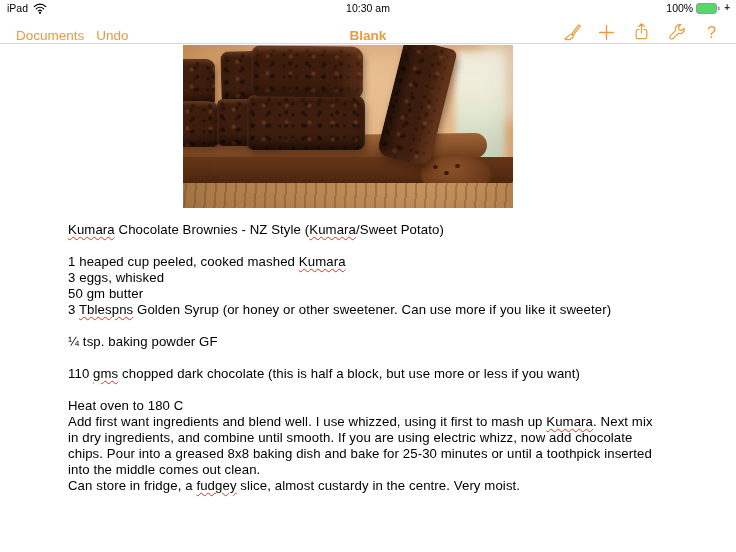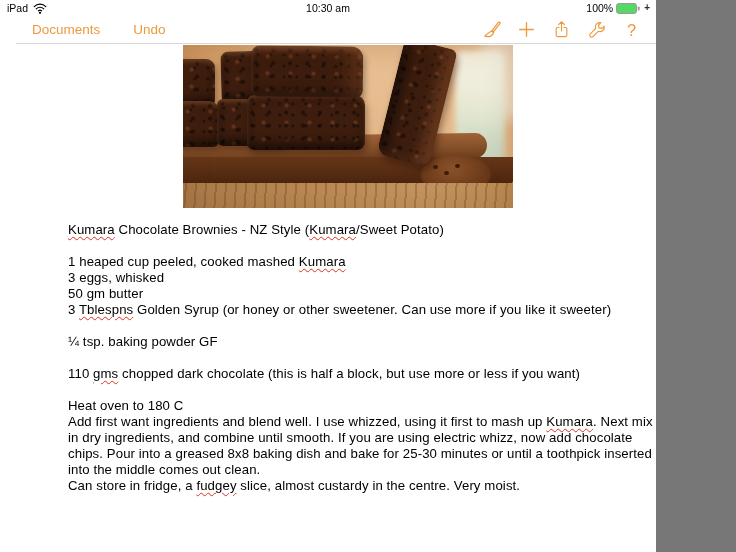--- a/index.html
+++ b/index.html
@@ -1,35 +1,35 @@
 <!DOCTYPE html>
 <html><head>
 <meta charset="utf-8">
 <style>
   html,body{margin:0;padding:0;background:#777;}
   *{box-sizing:border-box;}
   .screen{
-    position:relative;width:656px;height:552px;background:#fff;overflow:hidden;
+    position:relative;width:736px;height:552px;background:#fff;overflow:hidden;
     font-family:"Liberation Sans","DejaVu Sans",sans-serif;color:#111;
   }
   
   .statusbar{position:absolute;top:0;left:0;right:0;height:16px;font-size:10.5px;color:#000;}
   .sb-left{position:absolute;left:7px;top:2px;display:flex;align-items:center;gap:5px;}
   .sb-center{position:absolute;left:0;right:0;top:2px;text-align:center;font-weight:500;}
   .sb-right{position:absolute;right:6px;top:2px;display:flex;align-items:center;gap:3px;}
   .batt-wrap{display:flex;align-items:center;}
   .plus-glyph{font-size:10px;font-weight:700;color:#2e2e2e;margin-left:1px;line-height:10px;}
   
   .navbar{
-    position:absolute;top:16px;left:16px;right:0;height:28px;background:#fff;
-    border-bottom:1px solid #d8d8d8;display:flex;align-items:center;
+    position:absolute;top:16px;left:0;right:0;height:28px;background:#fff;
+    border-bottom:1px solid #d8d8d8;display:flex;align-items:flex-end;
     padding:0 14px 0 16px;
   }
   .nav-btn{background:none;border:none;padding:0;font-family:inherit;font-size:13.5px;color:#ec9a3c;cursor:pointer;}
-  .nav-btn + .nav-btn{margin-left:33px;}
+  .nav-btn + .nav-btn{margin-left:12px;}
   .nav-title{position:absolute;left:0;right:0;text-align:center;font-size:13.5px;font-weight:700;color:#ec9a3c;pointer-events:none;}
   .nav-icons{margin-left:auto;display:flex;align-items:center;gap:14px;position:relative;}
   .icon-btn{background:none;border:none;padding:0;width:21px;height:22px;display:flex;align-items:center;justify-content:center;cursor:pointer;color:#ec9a3c;}
   .icon-btn svg{display:block;}
   .help-glyph{font-size:16.5px;color:#ec9a3c;font-weight:400;line-height:20px;}
   
   .doc{position:absolute;top:45px;left:0;right:0;bottom:0;background:#fff;cursor:text;}
   
   .photo{position:absolute;left:183px;top:0px;width:330px;height:163px;overflow:hidden;}
   .photo *{position:absolute;}
@@ -99,20 +99,21 @@
           <rect x="21.8" y="3.4" width="1.8" height="4.2" rx="0.9" fill="#9a9a9a"></rect>
         </svg>
       </span>
       <span class="plus-glyph">+</span>
     </div>
   </div>
 
   <div class="navbar">
     <button class="nav-btn">Documents</button>
     <button class="nav-btn">Undo</button>
+    <div class="nav-title">Blank</div>
     <div class="nav-icons">
       <button class="icon-btn">
         <svg width="21" height="21" viewBox="0 0 20 20" fill="none" stroke="#ec9a3c" stroke-width="1.2" stroke-linejoin="round" stroke-linecap="round">
           <path d="M10.4 11.4 L16.5 3.3 a0.95 0.95 0 0 1 1.5 1.2 L11.6 12.6 Z"></path>
           <path d="M10.7 11.5 c-3 0.1-3.6 2.3-7.1 4.6 3.5 1.6 7.6 0.6 8.5-3.4 Z"></path>
         </svg>
       </button>
       <button class="icon-btn">
         <svg width="19" height="19" viewBox="0 0 20 20" fill="none" stroke="#ec9a3c" stroke-width="1.4" stroke-linecap="round">
           <path d="M10 2.8 V17.2 M2.8 10 H17.2"></path>

